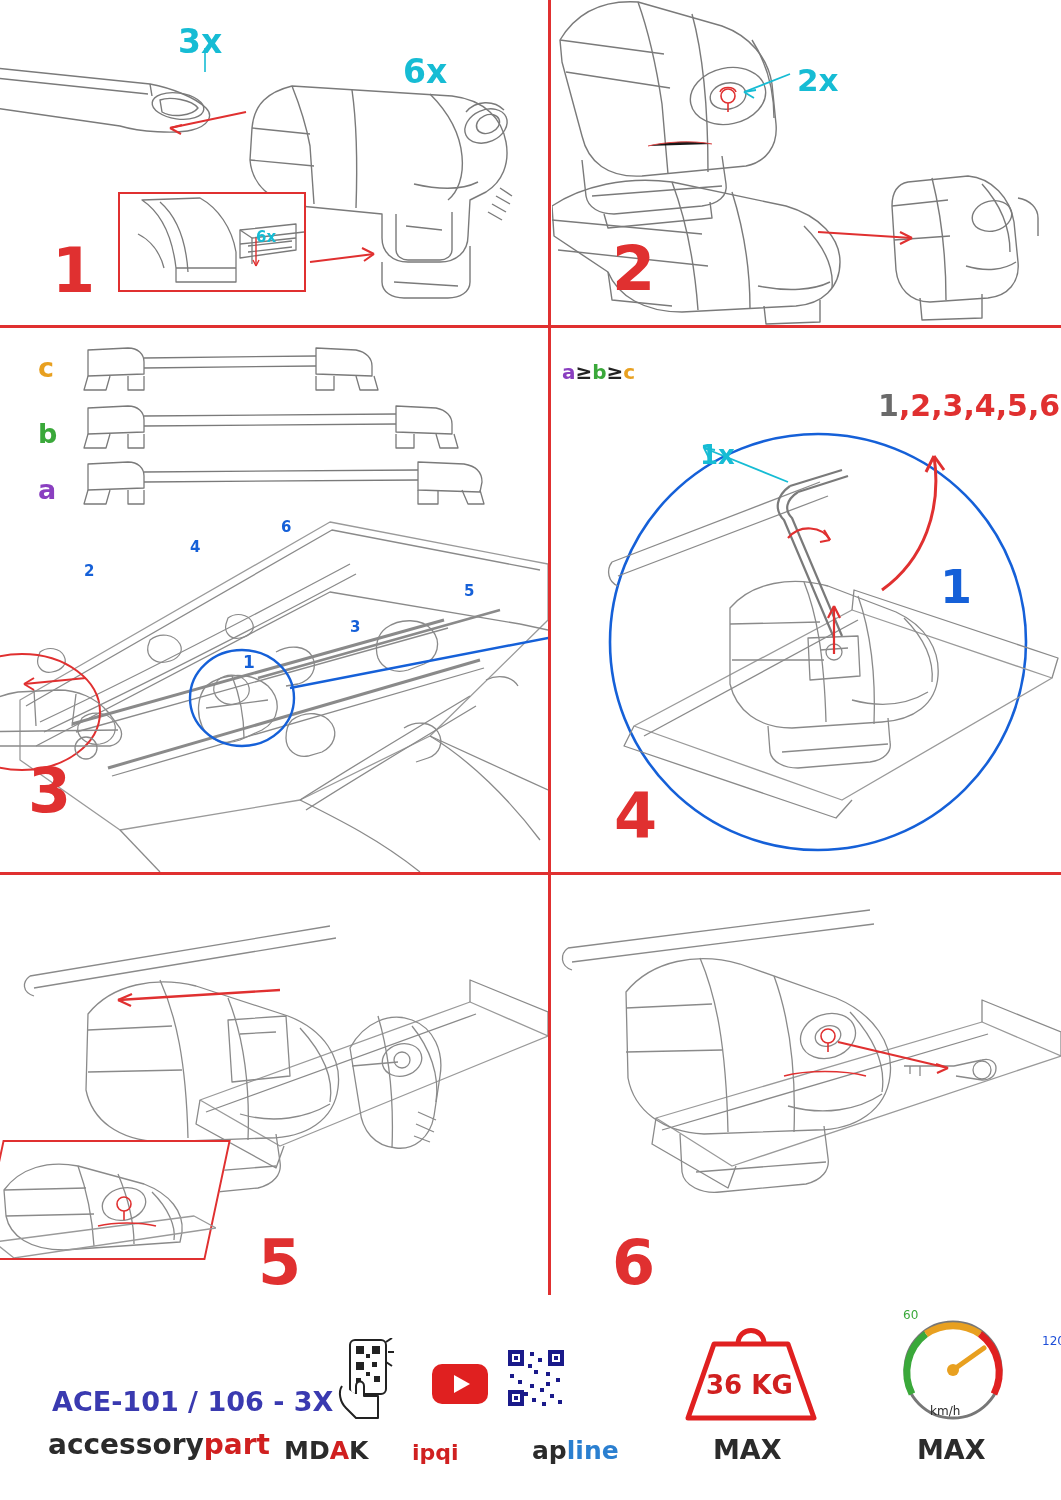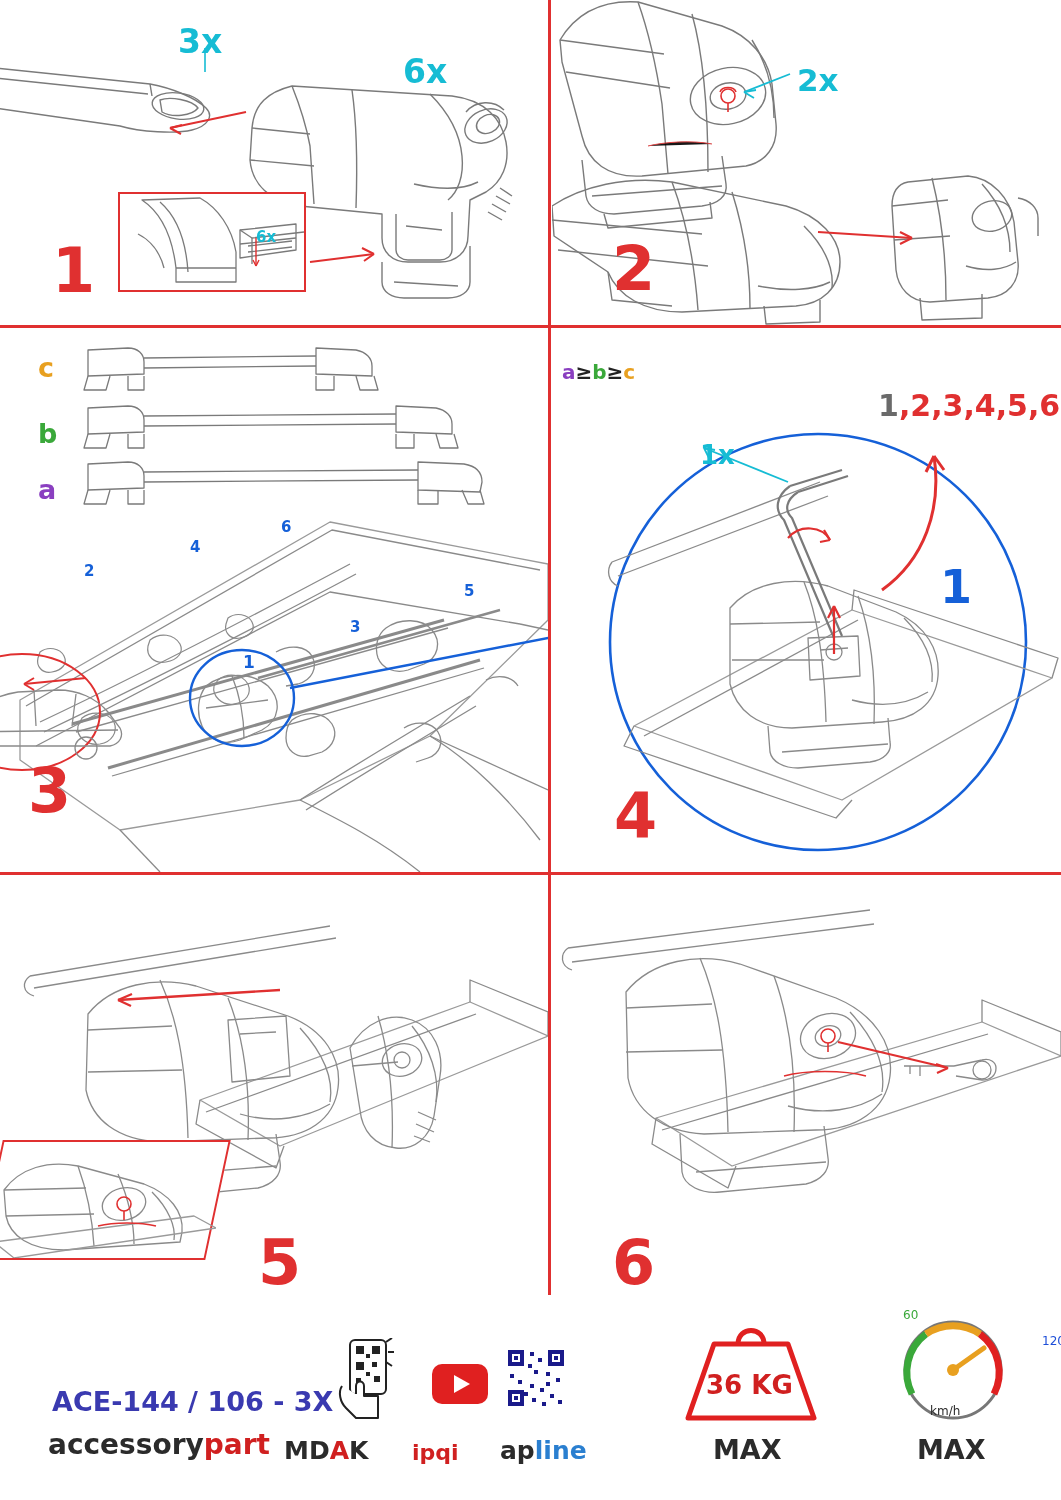--- a/index.html
+++ b/index.html
@@ -102,21 +102,21 @@
   .brand-mdak .accent { color:#d02020; }
 
   .brand-ipqi {
     position:absolute; left:412px; top:1440px;
     font-size:22px; font-weight:700; color:#d02020; font-family:"DejaVu Sans", sans-serif;
   }
   .brand-apline {
     position:absolute; left:500px; top:1436px;
     font-size:25px; font-weight:700; font-family:"DejaVu Sans", sans-serif;
   }
-  .brand-apline .w1 { color:#2b2b2b; }
+  .brand-apline .w1 { color:#2b2b2b;margin-left:32px; }
   .brand-apline .w2 { color:#2a7fd0;margin-top:17px; }
 
   .weight-label {
     position:absolute; left:713px; top:1434px;
     font-size:27px; font-weight:700; color:#2b2b2b;
     font-family:"DejaVu Sans", sans-serif;
   }
   .speed-label {
     position:absolute; left:917px; top:1434px;
     font-size:27px; font-weight:700; color:#2b2b2b;
@@ -570,21 +570,21 @@
       <path d="M232 196 C254 190 292 190 314 196"></path>
     </g>
 
     <g fill="none" stroke="#e03030" stroke-width="2.2">
       <path d="M286 162 L396 188"></path>
       <path d="M396 188 L384 184 M396 188 L385 193"></path>
     </g>
   </svg>
   <div class="stepnum s6">6</div>
 
-  <div class="footer-code">ACE-144 / 106 - 3X</div>
+  <div class="footer-code">ACE-101 / 106 - 3X</div>
 
   <div class="brand-accessorypart"><span class="w1">accessory</span><span class="w2">part</span></div>
 
   <svg class="art no-evt" style="left:336px; top:1338px;" width="58" height="84" viewBox="0 0 58 84">
     <rect x="14" y="2" width="36" height="54" rx="5" fill="#fff" stroke="#222" stroke-width="2"></rect>
     <g fill="#222">
       <rect x="20" y="8" width="8" height="8"></rect>
         <rect x="36" y="8" width="8" height="8"></rect>
       <rect x="20" y="24" width="8" height="8"></rect>
         <rect x="36" y="24" width="5" height="5"></rect>

